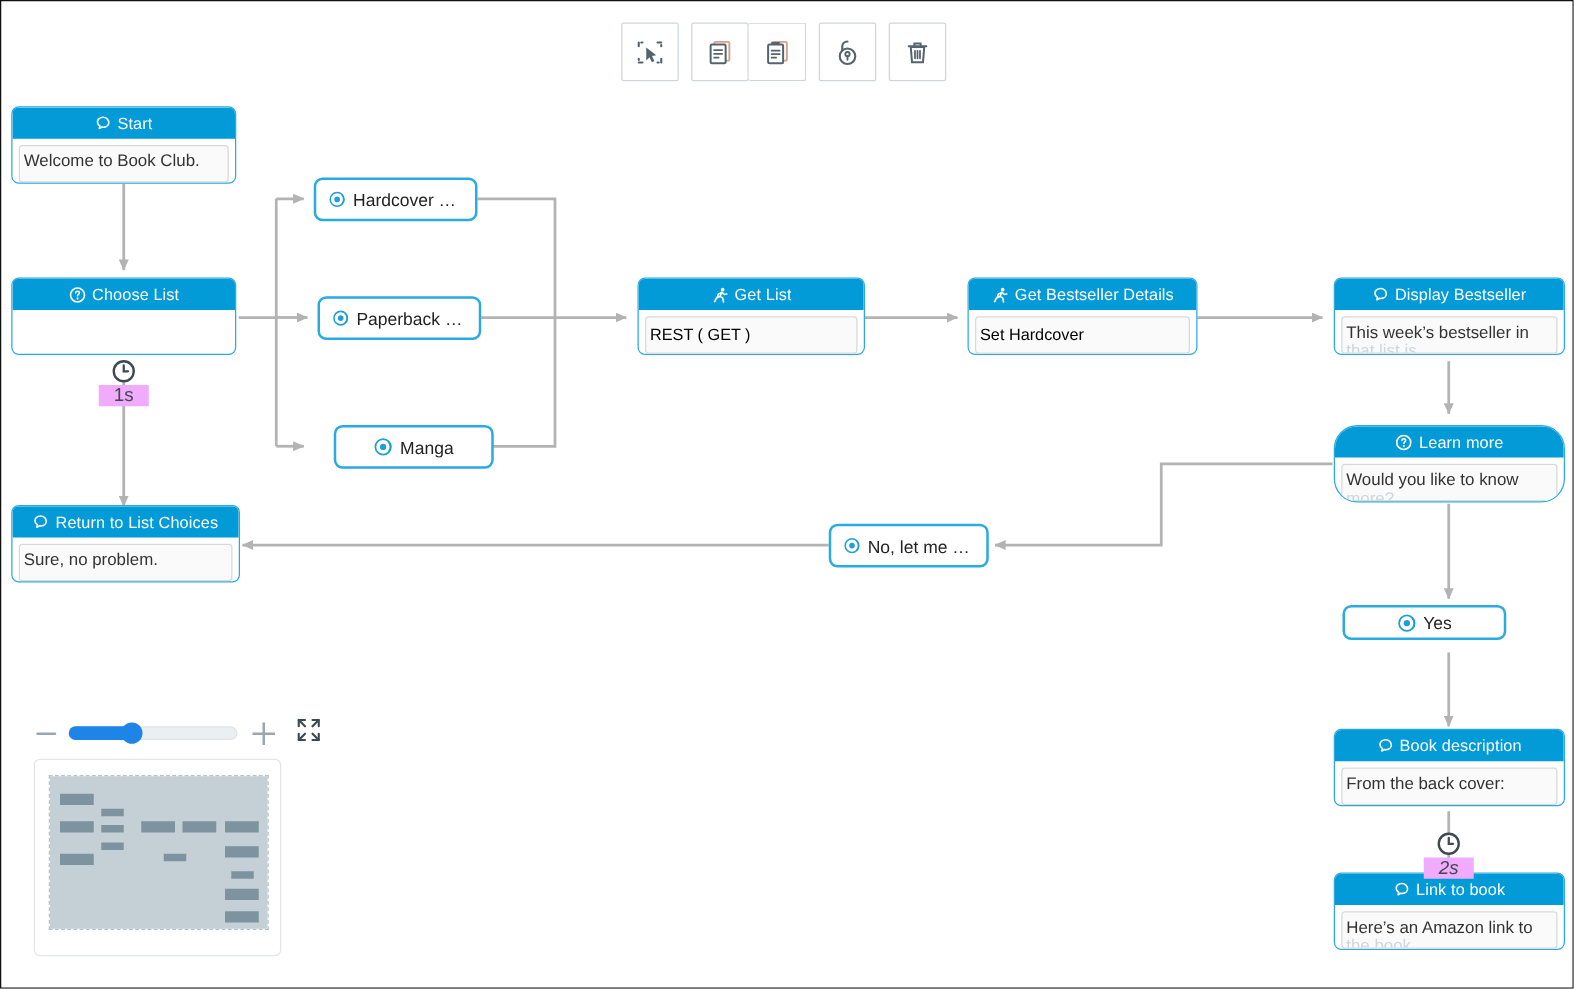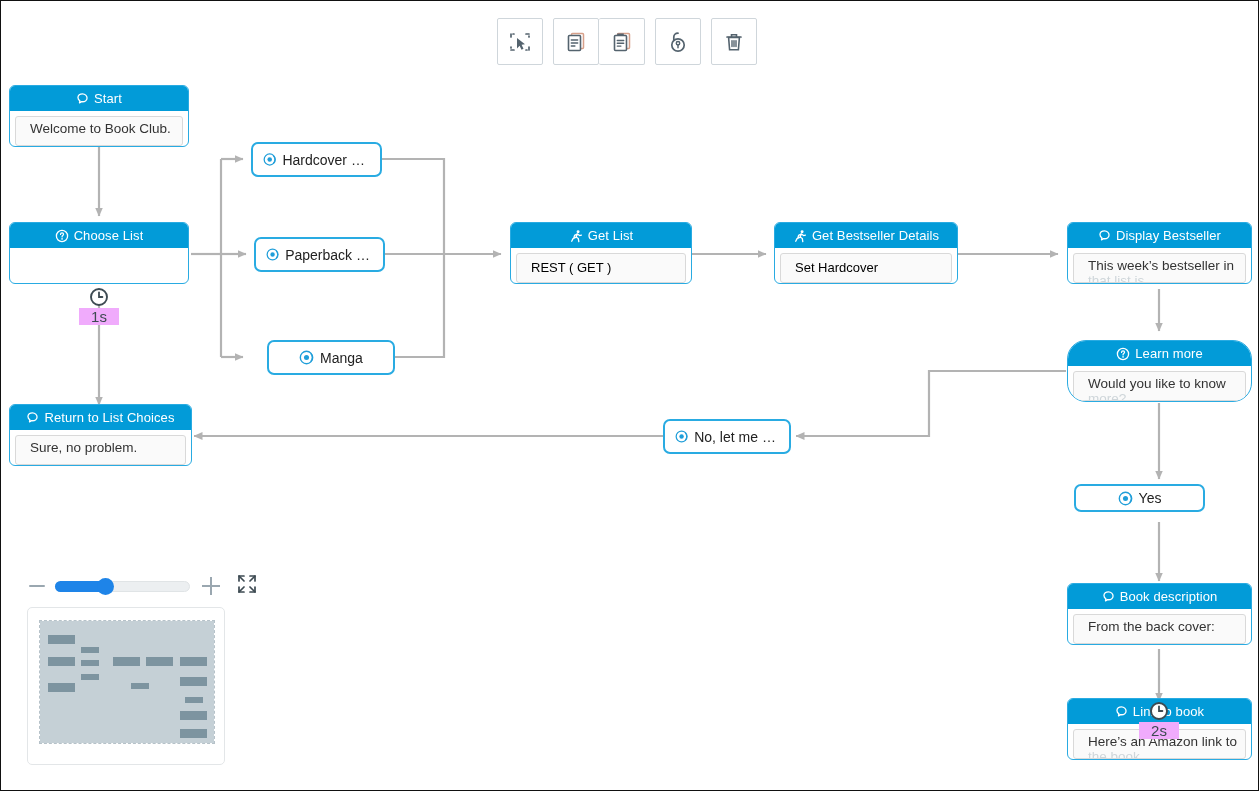--- a/index.html
+++ b/index.html
@@ -21,21 +21,21 @@
 
   
   .node{position:absolute;box-sizing:border-box;background:#fff;
         border:1px solid #29abe2;border-radius:6px;overflow:hidden;
         box-shadow:0 0 0 0 rgba(0,0,0,0);}
   .node-hd{height:25px;background:#029bd8;color:#fff;font-size:13px;
            display:flex;align-items:center;justify-content:center;gap:5px;
            letter-spacing:.1px;}
   .node-hd .hd-txt{white-space:nowrap;overflow:hidden;text-overflow:ellipsis;text-align:right;}
   .node-bd{margin:5px;height:30px;border:1px solid #d9d9d9;background:#fafafa;
-           border-radius:3px;font-size:13.5px;color:#333;padding:4px 7px 0 14px;
+           border-radius:3px;font-size:13.5px;color:#333;padding:4px 7px 0 3px;
            box-sizing:border-box;line-height:15px;overflow:hidden;}
   .node-bd.ghost{color:#000000;font-size:13px;padding-top:6px;}
   .node-bd .l2{color:#cfd6da;}
 
   
   .opt{position:absolute;box-sizing:border-box;background:#fff;
        border:2px solid #29abe2;border-radius:7px;
        display:flex;align-items:center;justify-content:center;gap:6px;
        font-size:14px;color:#222;padding:0 10px;}
   .opt .otxt{white-space:nowrap;overflow:hidden;text-overflow:ellipsis;}
@@ -327,21 +327,21 @@
         <path d="M8 2.2c-3.2 0-5.6 2-5.6 4.6 0 1.6.9 3 2.4 3.9l-.5 2.6 2.6-1.4c.36.06.73.1 1.1.1 3.2 0 5.6-2 5.6-4.6S11.2 2.2 8 2.2z" fill="none" stroke="#fff" stroke-width="1.6" stroke-linejoin="round"></path>
       </svg>
       <span class="hd-txt">Link to book</span>
     </div>
     <div class="node-bd">
       <span>Here’s an Amazon link to</span>
       <div class="l2">the book.</div>
     </div>
   </div>
 
-  <div class="delay" style="left:1138px;top:700px;z-index:5;">
+  <div class="delay" style="left:1138px;top:664px;z-index:5;font-style:italic;">
     <span class="d-ic">
       <svg width="20" height="20" viewBox="0 0 20 20">
         <circle cx="10" cy="10" r="8" fill="#fff" stroke="#3d4a52" stroke-width="1.9"></circle>
         <path d="M10 5.3V10h3.4" fill="none" stroke="#3d4a52" stroke-width="1.8" stroke-linecap="round"></path>
       </svg>
     </span>
     <span class="d-tx">2s</span>
   </div>
 
   <div id="zoomctl">

